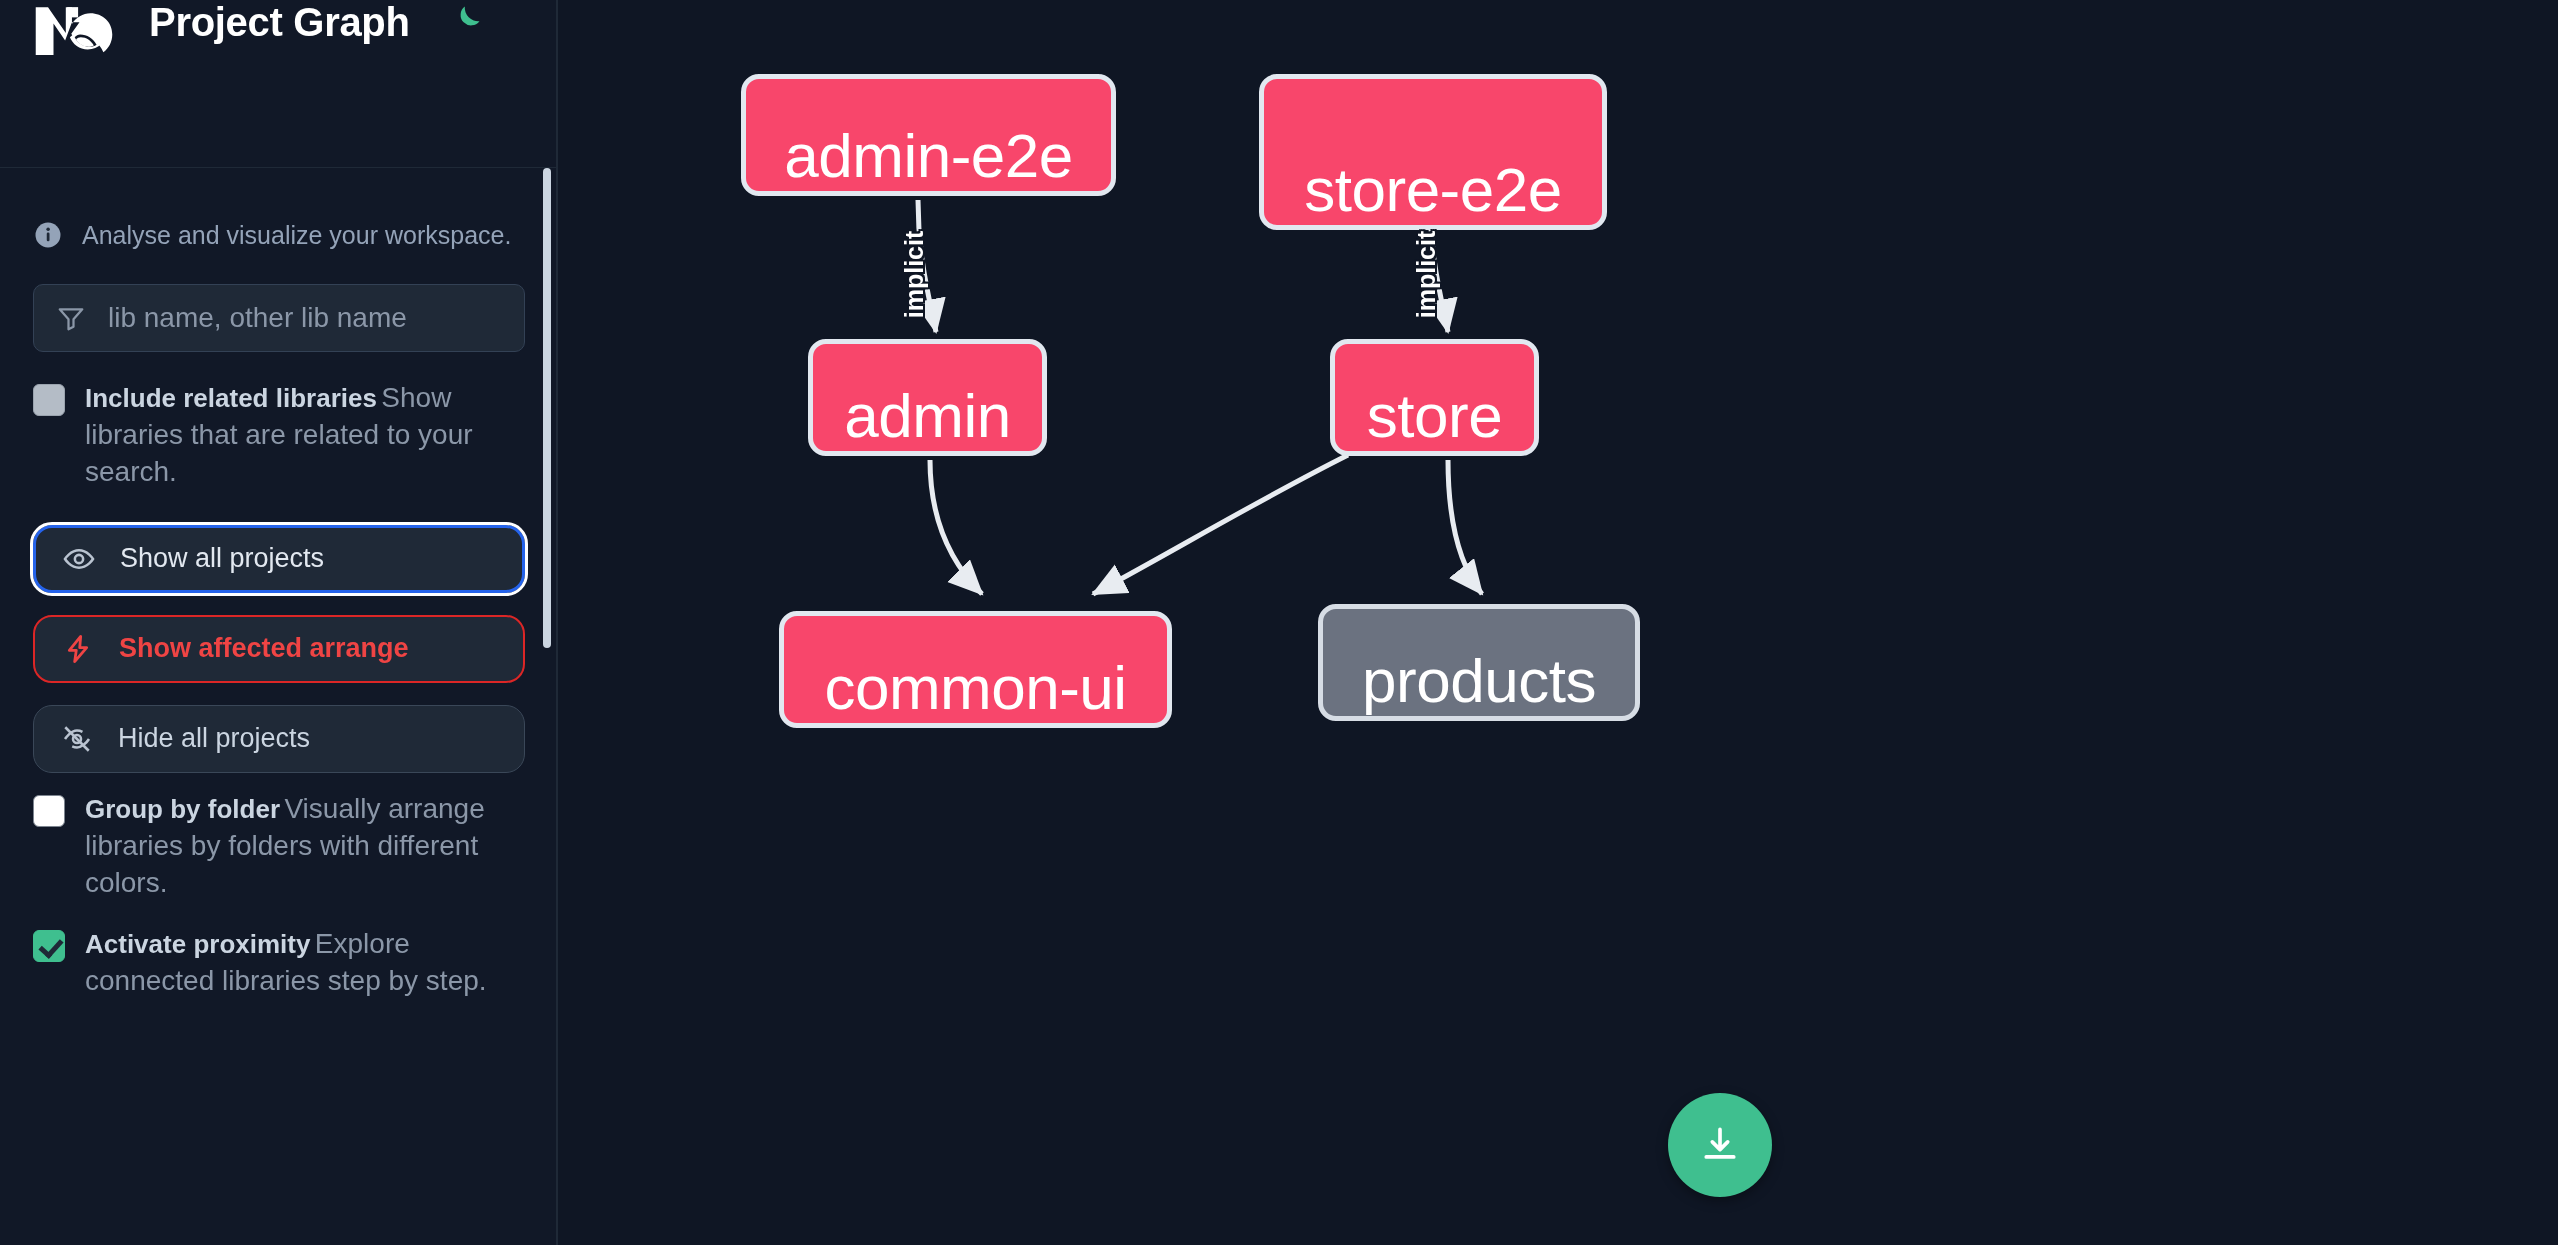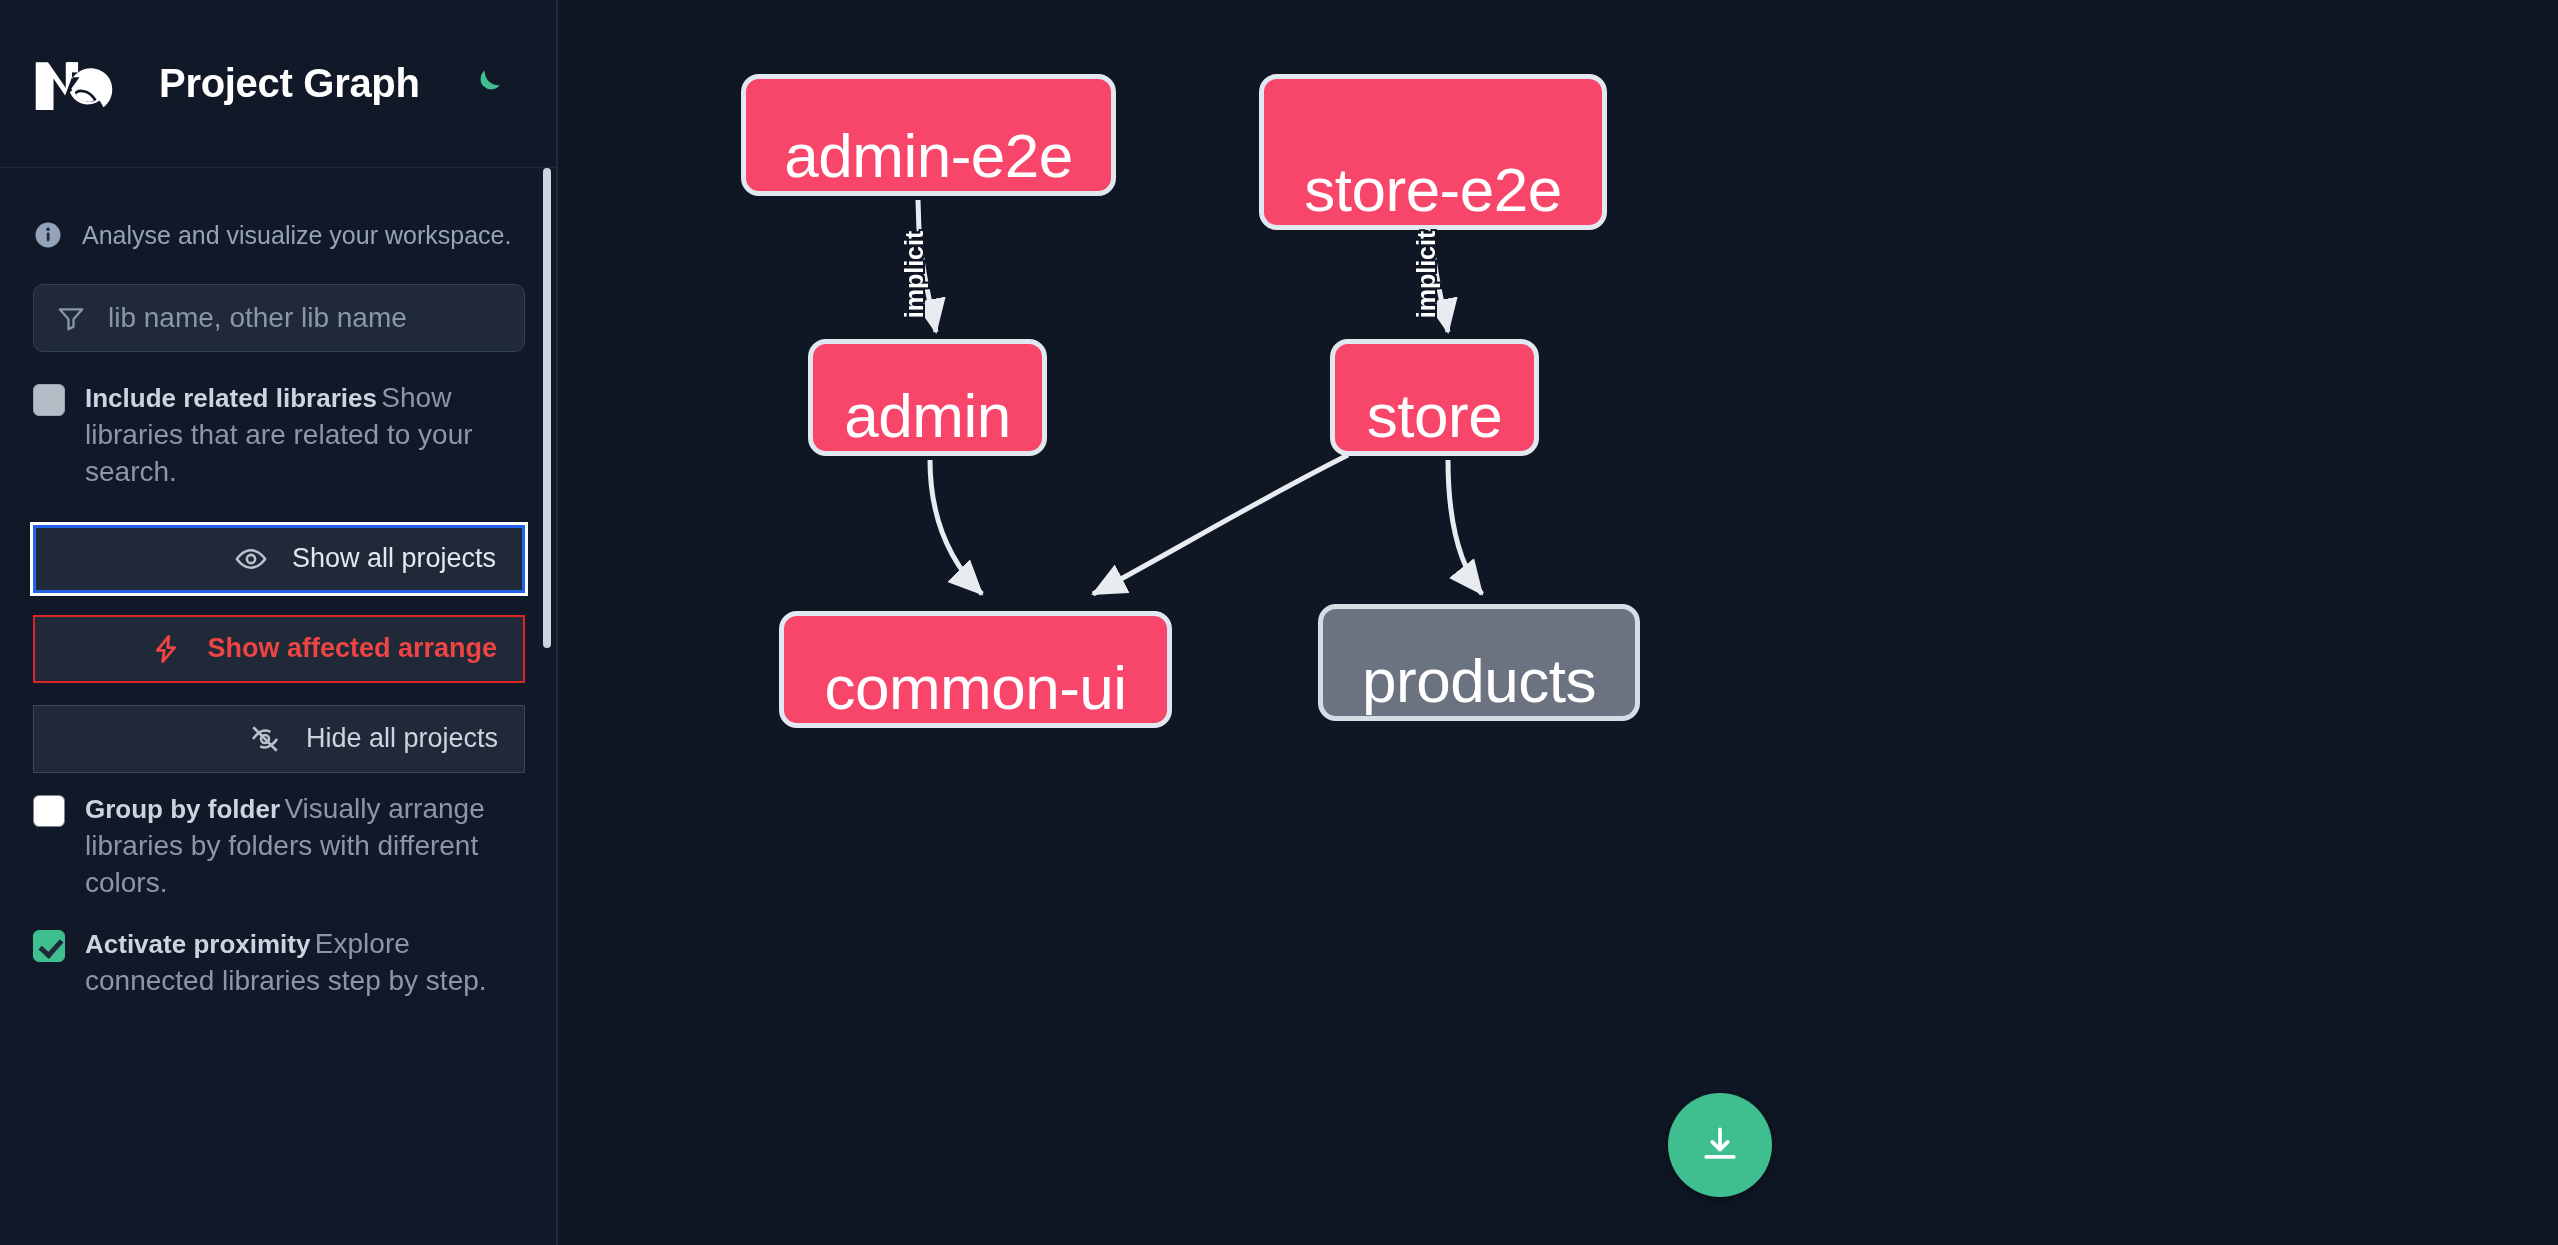--- a/index.html
+++ b/index.html
@@ -20,24 +20,23 @@
     flex: 0 0 558px;
     overflow: hidden;
   }
   .sidebar-inner {
     position: absolute; inset: 0;
     width: 558px;
     padding-bottom: 20px;
   }
   .sb-header {
     height: 168px;
-    display: flex; align-items: center;
+    display: flex; align-items: flex-start;
     padding: 0 33px;
     border-bottom: 1px solid #1f2937;
-    gap: 10px;
   }
   .nx-logo { width: 82px; height: 58px; flex: 0 0 82px; }
   .app-title {
     font-size: 40px; font-weight: 700; color: #ffffff;
     margin-left: 34px; letter-spacing: -0.3px; white-space: nowrap;
   }
   .theme-toggle {
     margin-left: 36px; width: 40px; height: 40px;
     display: flex; align-items: center; justify-content: center;
     cursor: pointer;
@@ -89,27 +88,26 @@
     border: solid #1f2937; border-width: 0 5px 5px 0;
     transform: rotate(42deg);
   }
   .opt-text { flex: 1 1 auto; }
   .opt-label { font-size: 26px; font-weight: 700; color: #cbd5e1; line-height: 1.25; }
   .opt-desc { font-size: 28px; color: #8b97a8; line-height: 1.32; margin-top: 13px; }
 
   .btn-stack { padding: 34px 33px 0 33px; display: flex; flex-direction: column; gap: 22px; }
   .gbtn {
     height: 68px;
-    border-radius: 0;
+    border-radius: 19px;
     background: #1f2937;
     display: flex; align-items: center;
     padding: 0 26px; gap: 24px;
     cursor: pointer;
     font-size: 27px;
-    justify-content: flex-end;
   }
   .gbtn.normal { border: 1px solid #3a4758; color: #cbd5e1; }
   .gbtn.focused {
     border: 3px solid #2563eb;
     outline: 3px solid #ffffff;
     color: #e2e8f0;
   }
   .gbtn.danger { border: 2px solid #dc2626; color: #ef4444; font-weight: 700; }
   .gbtn .bicon { width: 34px; height: 34px; flex: 0 0 34px; display:flex; align-items:center; justify-content:center;}
 

